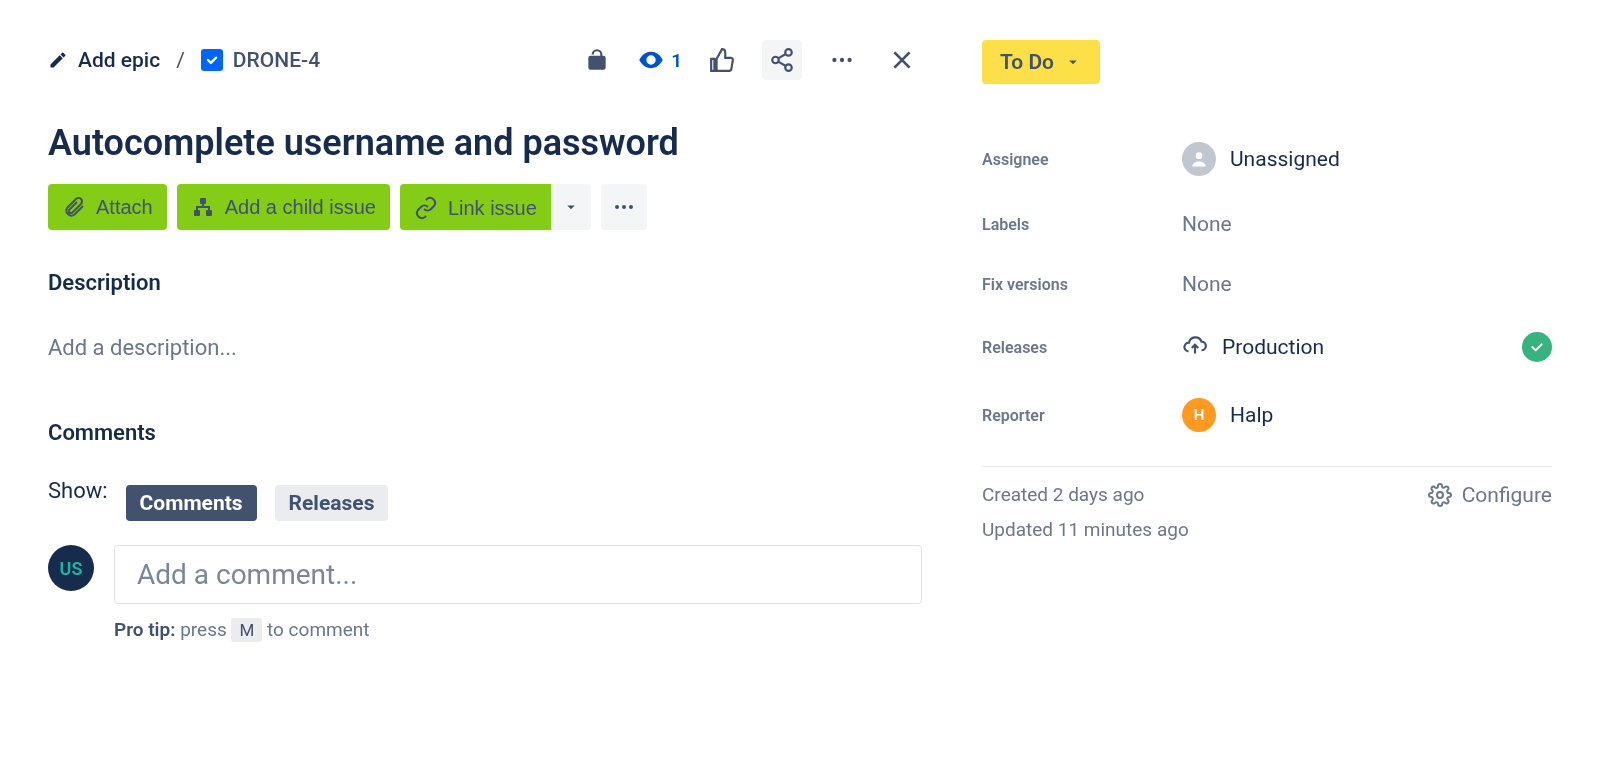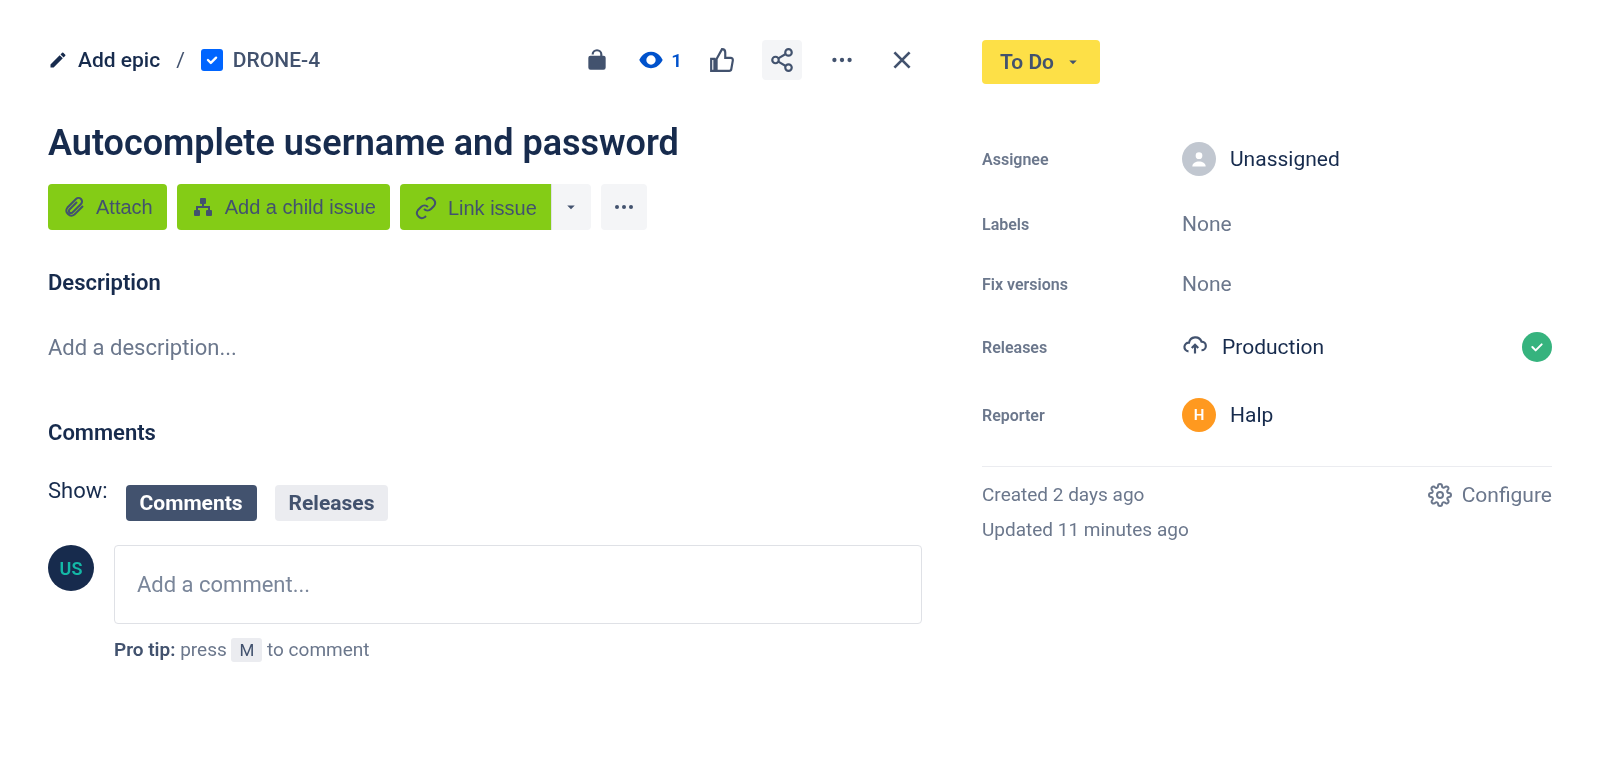--- a/index.html
+++ b/index.html
@@ -200,22 +200,22 @@
     align-items: center;
     justify-content: center;
     font-weight: 600;
     font-size: 18px;
     flex-shrink: 0;
   }
   .comment-input {
     flex: 1;
     border: 1px solid #DFE1E6;
     border-radius: 4px;
-    padding: 26px 22px;
-    font-size: 22px;
+    padding: 12px 22px;
+    font-size: 28px;
     color: #7A869A;
     cursor: text;
   }
   .pro-tip {
     margin-left: 66px;
     margin-top: 14px;
     font-size: 19px;
     color: #6B778C;
   }
   .pro-tip b { color: #42526E; font-weight: 600; }

